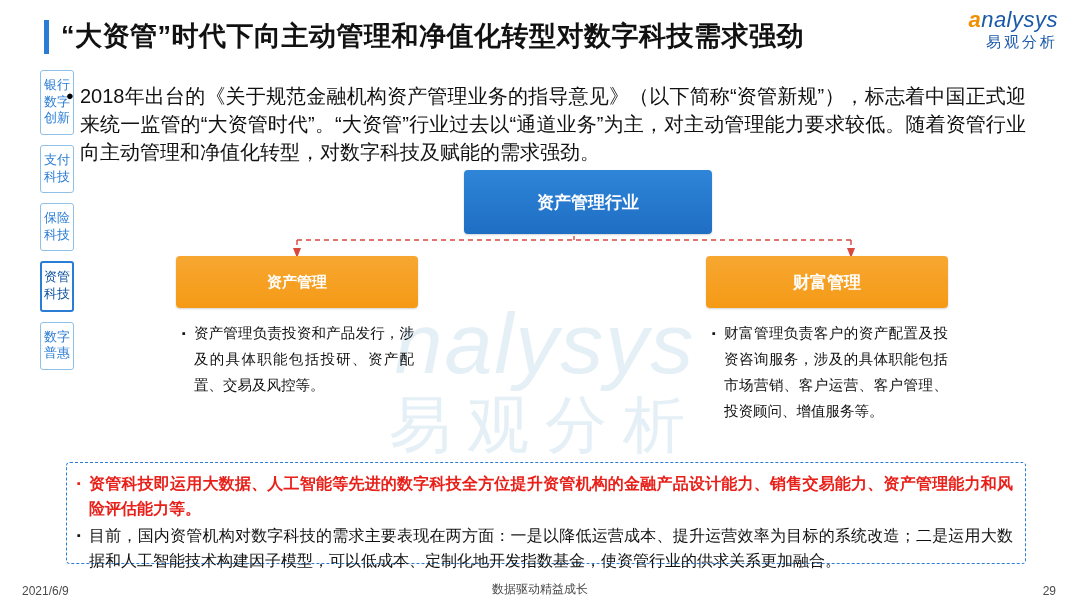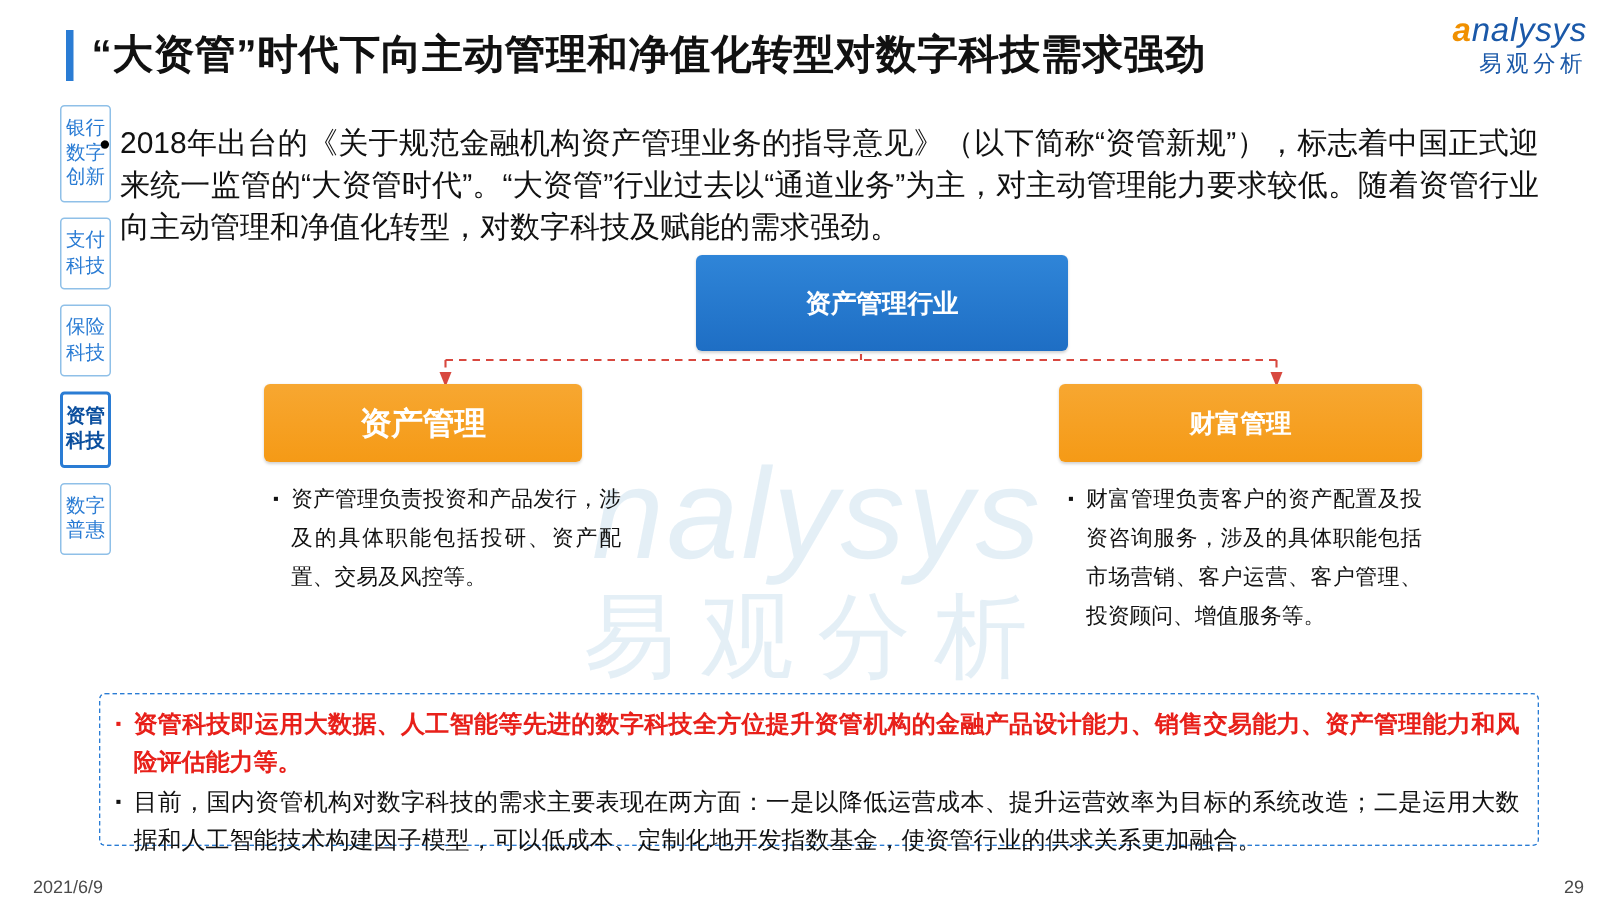--- a/index.html
+++ b/index.html
@@ -104,21 +104,21 @@
     font-size: 13px;
     line-height: 1.28;
     color: #2a7cd4;
     border: 1px solid #8fc0e8;
     border-radius: 3px;
     background: #ffffff;
     letter-spacing: 0;
   }
   .rail-item.active {
     color: #0b4f9e;
-    font-weight: bold;
+    font-weight: normal;
     border-color: #2a7cd4;
     border-width: 2px;
   }
 
   
   .para {
     position: absolute;
     left: 66px; top: 82px;
     width: 960px;
     display: flex;
@@ -152,23 +152,23 @@
   }
   .node-top {
     left: 464px; top: 2px;
     width: 248px; height: 64px;
     background: linear-gradient(180deg,#2f85d8 0%, #1e6ec4 100%);
     font-size: 17px;
     box-shadow: 0 1px 2px rgba(0,0,0,.18);
   }
   .node-left {
     left: 176px; top: 88px;
-    width: 212px; height: 52px;
+    width: 242px; height: 52px;
     background: linear-gradient(180deg,#f7a731 0%, #f59a16 100%);
-    font-size: 21px;
+    font-size: 15px;
     box-shadow: 0 1px 2px rgba(0,0,0,.18);
   }
   .node-right {
     left: 706px; top: 88px;
     width: 242px; height: 52px;
     background: linear-gradient(180deg,#f7a731 0%, #f59a16 100%);
     font-size: 17px;
     box-shadow: 0 1px 2px rgba(0,0,0,.18);
   }
   .connector { position: absolute; left: 0; top: 0; width: 1080px; height: 300px; }
@@ -283,15 +283,16 @@
       <div class="nb">▪</div>
       <div class="nt">资管科技即运用大数据、人工智能等先进的数字科技全方位提升资管机构的金融产品设计能力、销售交易能力、资产管理能力和风险评估能力等。</div>
     </div>
     <div class="note-line black">
       <div class="nb">▪</div>
       <div class="nt">目前，国内资管机构对数字科技的需求主要表现在两方面：一是以降低运营成本、提升运营效率为目标的系统改造；二是运用大数据和人工智能技术构建因子模型，可以低成本、定制化地开发指数基金，使资管行业的供求关系更加融合。</div>
     </div>
   </div>
 
   <div class="foot-date">2021/6/9</div>
+  <div class="foot-center">数据驱动精益成长</div>
   <div class="foot-page">29</div>
 
 </div>
 
 </body></html>

